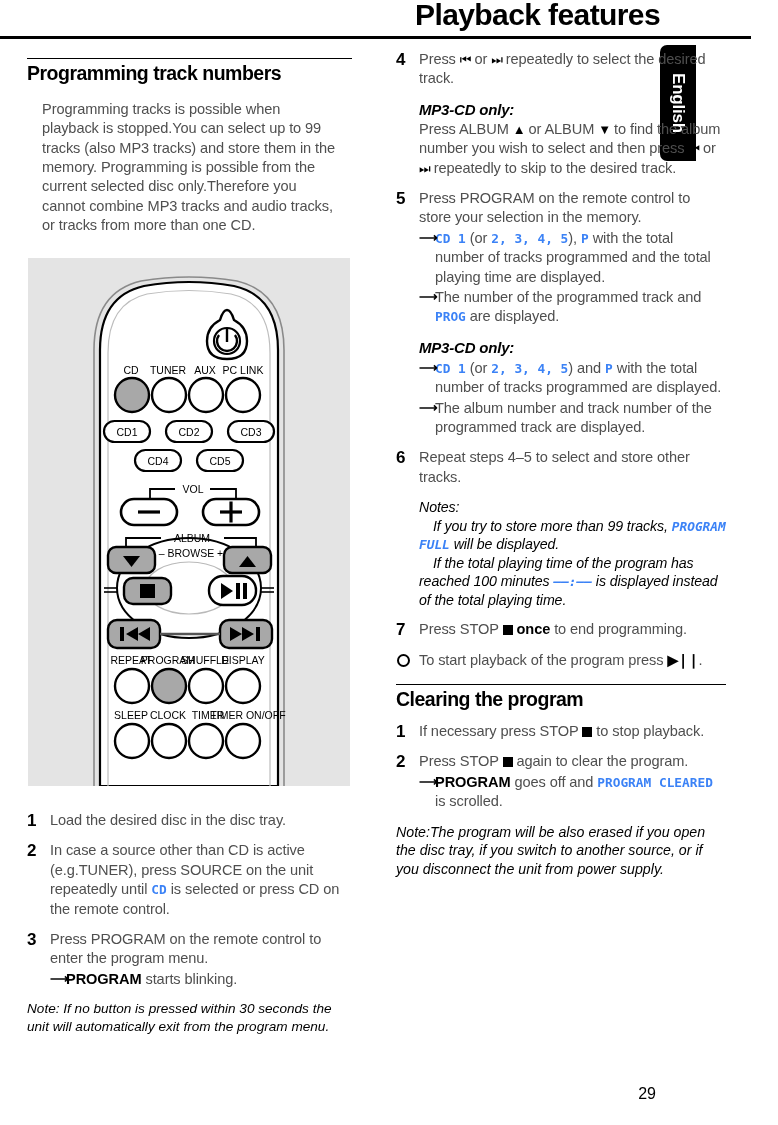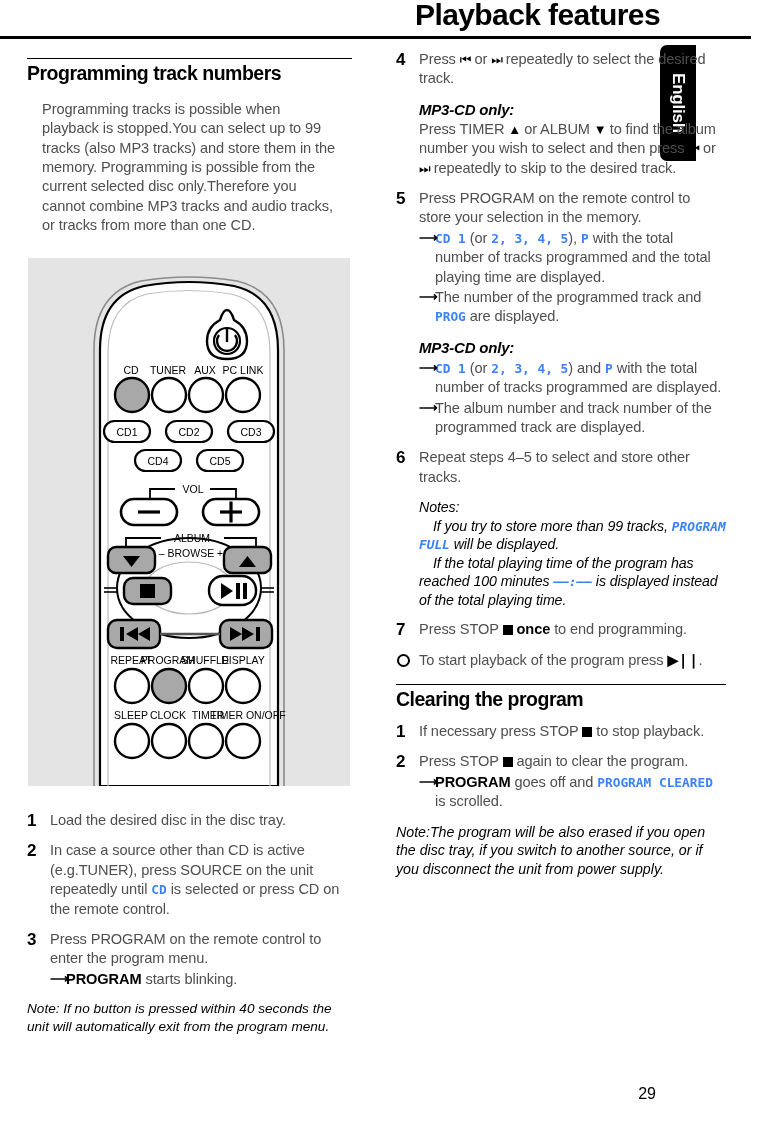--- a/index.html
+++ b/index.html
@@ -326,31 +326,31 @@
 
     <div class="step">
       <span class="num">3</span>
       <span>Press PROGRAM on the remote control to enter the program menu.</span>
       <div class="arrow-item">
         <span class="arr">⟶</span>
         <b class="blk">PROGRAM</b><span> starts blinking.</span>
       </div>
     </div>
 
-    <div class="notes" style="font-size:13.6px;">Note: If no button is pressed within 40 seconds the unit will automatically exit from the program menu.</div>
+    <div class="notes" style="font-size:13.6px;">Note: If no button is pressed within 30 seconds the unit will automatically exit from the program menu.</div>
   </div>
 
   <div class="col-right">
 
     <div class="step" style="margin-top:0;">
       <span class="num">4</span>
       <span>Press </span><span class="glyph">⏮</span><span> or </span><span class="glyph">⏭</span><span> repeatedly to select the desired track.</span>
 
       <div class="mp3head">MP3-CD only:</div>
-      <div><span>Press TIMER </span><span class="glyph">▲</span><span> or ALBUM </span><span class="glyph">▼</span><span> to find the album number you wish to select and then press </span><span class="glyph">⏮</span><span> or </span><span class="glyph">⏭</span><span> repeatedly to skip to the desired track.</span></div>
+      <div><span>Press ALBUM </span><span class="glyph">▲</span><span> or ALBUM </span><span class="glyph">▼</span><span> to find the album number you wish to select and then press </span><span class="glyph">⏮</span><span> or </span><span class="glyph">⏭</span><span> repeatedly to skip to the desired track.</span></div>
     </div>
 
     <div class="step">
       <span class="num">5</span>
       <span>Press PROGRAM on the remote control to store your selection in the memory.</span>
 
       <div class="arrow-item">
         <span class="arr">⟶</span>
         <span class="lcd">CD 1</span><span> (or </span><span class="lcd">2, 3, 4, 5</span><span>), </span><span class="lcd">P</span><span> with the total number of tracks programmed and the total playing time are displayed.</span>
       </div>

